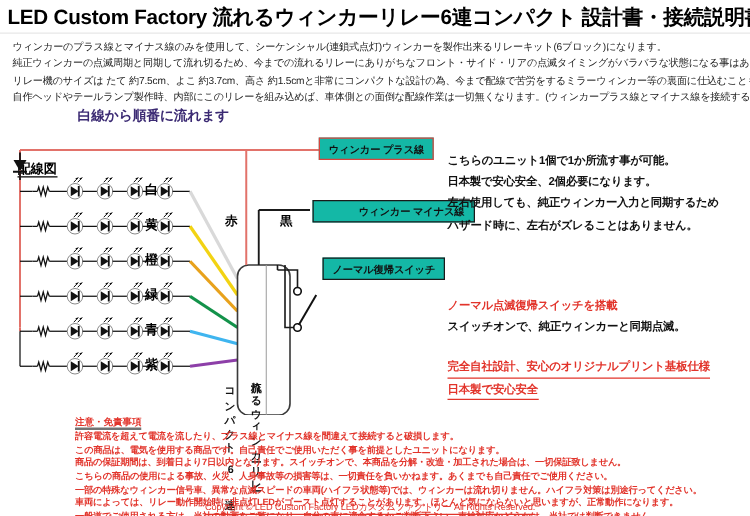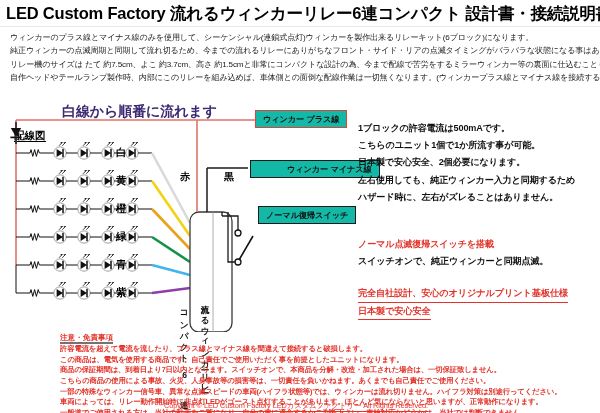--- a/index.html
+++ b/index.html
@@ -50,22 +50,22 @@
     position: absolute;
     left: 14px; top: 101px;
     font-size: 10.5px; font-weight: 700; color: #000;
     border-bottom: 1.4px solid #000;
     padding-bottom: 0px;
     line-height: 12px;
     margin-top: 28px;
   }
   .wd-sub {
     position: absolute;
-    left: 62px; top: 103px;
-    font-size: 14px; font-weight: 700;
+    left: 62px; top: 85px;
+    font-size: 11px; font-weight: 700;
     color: #3b2a73;
     letter-spacing: -0.1px;
   }
 
   
   .diagram {
     position: absolute;
     left: 0; top: 112px;
     width: 350px; height: 220px;
   }
@@ -372,21 +372,20 @@
   <div class="wire-label" style="left:116px; top:287px;">紫</div>
 
   <div class="bus-label" style="left:180px; top:170px;">赤</div>
   <div class="bus-label" style="left:224px; top:170px;">黒</div>
 
   <div class="callout red" style="left:255px; top:110px;">ウィンカー プラス線</div>
   <div class="callout black" style="left:250px; top:160px;padding-left:36px;">ウィンカー マイナス線</div>
   <div class="callout black" style="left:258px; top:206px;">ノーマル復帰スイッチ</div>
 
   <div class="info">
-    <div class="ln">1ブロックの許容電流は500mAです。</div>
     <div class="ln">こちらのユニット1個で1か所流す事が可能。</div>
     <div class="ln">日本製で安心安全、2個必要になります。</div>
     <div class="ln">左右使用しても、純正ウィンカー入力と同期するため</div>
     <div class="ln">ハザード時に、左右がズレることはありません。</div>
   </div>
 
   <div class="info-red">ノーマル点滅復帰スイッチを搭載</div>
   <div class="info-red2">スイッチオンで、純正ウィンカーと同期点滅。</div>
 
   <div class="info-red3">

